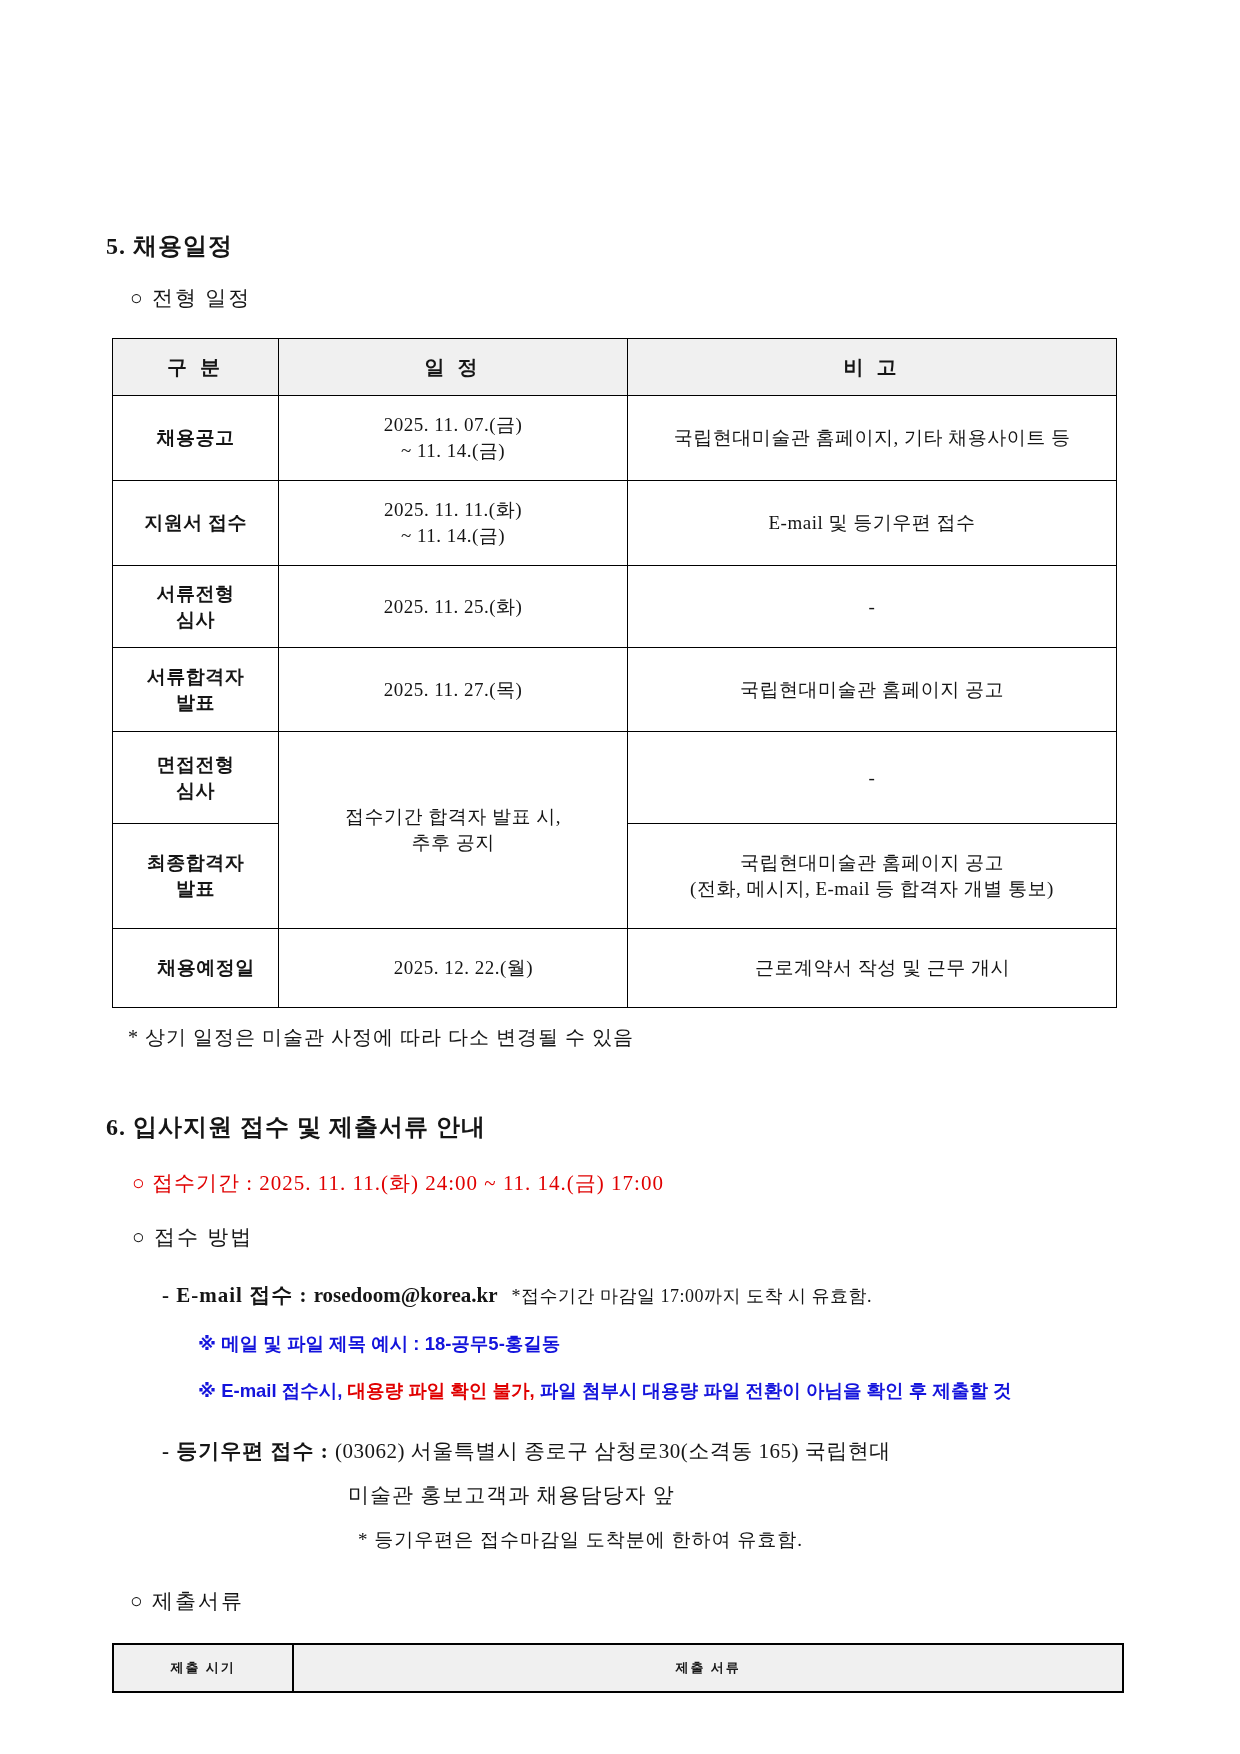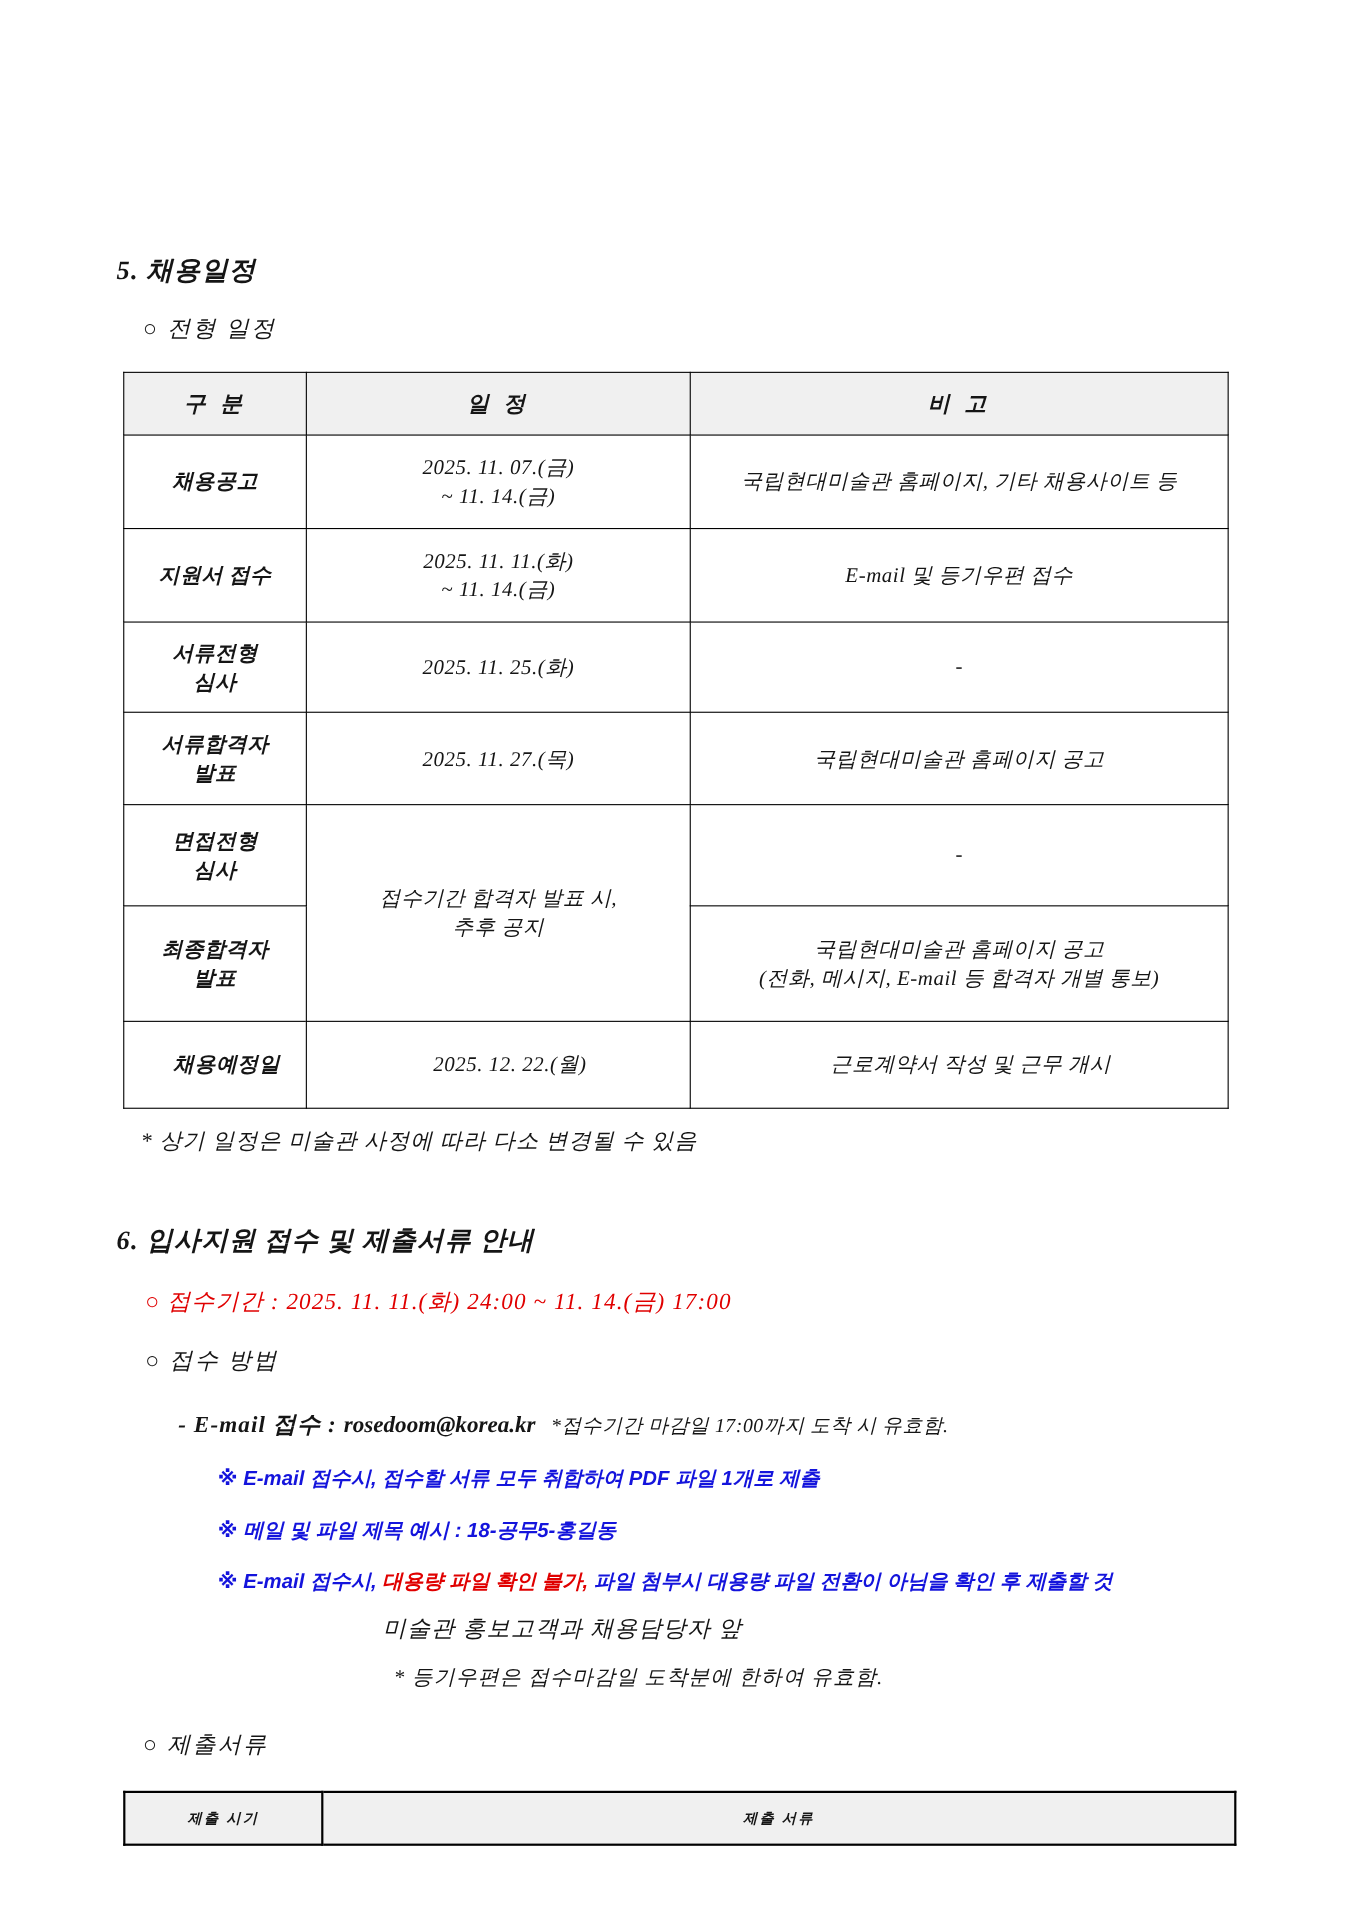--- a/index.html
+++ b/index.html
@@ -5,21 +5,20 @@
   html,body{margin:0;padding:0;background:#fff;}
   .page{
     position:relative;
     width:1240px;height:1754px;
     background:#ffffff;
     font-family:"Liberation Serif","DejaVu Serif",serif;
     color:#151515;
     overflow:hidden;
     box-sizing:border-box;
     padding:230px 112px 0 106px;
-    font-style:italic;
   }
   
   .h-num{font-size:24px;font-weight:bold;letter-spacing:1px;}
   .bullet{font-size:21px;margin:22px 0 0 24px;letter-spacing:2px;}
   .footnote{font-size:20px;margin:16px 0 0 22px;letter-spacing:1px;}
   
   table.sched{
     border-collapse:collapse;
     width:1004px;
     margin:26px 0 0 6px;
@@ -165,26 +164,28 @@
   <div class="h-num sec6-title">6. 입사지원 접수 및 제출서류 안내</div>
 
   <div class="red-line" style="color:#e00000;">○ 접수기간 : 2025. 11. 11.(화) 24:00 ~ 11. 14.(금) 17:00</div>
 
   <div class="method">○ 접수 방법</div>
 
   <div class="email-line">
     <span class="email-label">- E-mail 접수 : </span><span class="email-addr">rosedoom@korea.kr</span><span class="email-note">*접수기간 마감일 17:00까지 도착 시 유효함.</span>
   </div>
 
-  <div class="blue-note" style="color:#1414dc;">※ E-mail 접수시, 접수할 서류 모두 취합하여 PDF 파일 1개로 제출</div>
   <div class="blue-note" style="color:#1414dc;">※ 메일 및 파일 제목 예시 :  18-공무5-홍길동</div>
   <div class="blue-note">
     <span style="color:#1414dc;">※ E-mail 접수시, </span><span style="color:#e00000;margin-top:28px;">대용량 파일 확인 불가,</span><span style="color:#1414dc;"> 파일 첨부시 대용량 파일 전환이 아님을 확인 후 제출할 것</span>
   </div>
 
+  <div class="post-line">
+    <span class="post-label">- 등기우편 접수 : </span><span>(03062) 서울특별시 종로구 삼청로30(소격동 165) 국립현대</span>
+  </div>
   <div class="post-line2">미술관 홍보고객과 채용담당자 앞</div>
   <div class="post-note">* 등기우편은 접수마감일 도착분에 한하여 유효함.</div>
 
   <div class="bullet" style="margin-top:34px;">○ 제출서류</div>
 
   <table class="docs">
     <colgroup>
         <col class="d-when">
         <col class="d-what">
       </colgroup>

